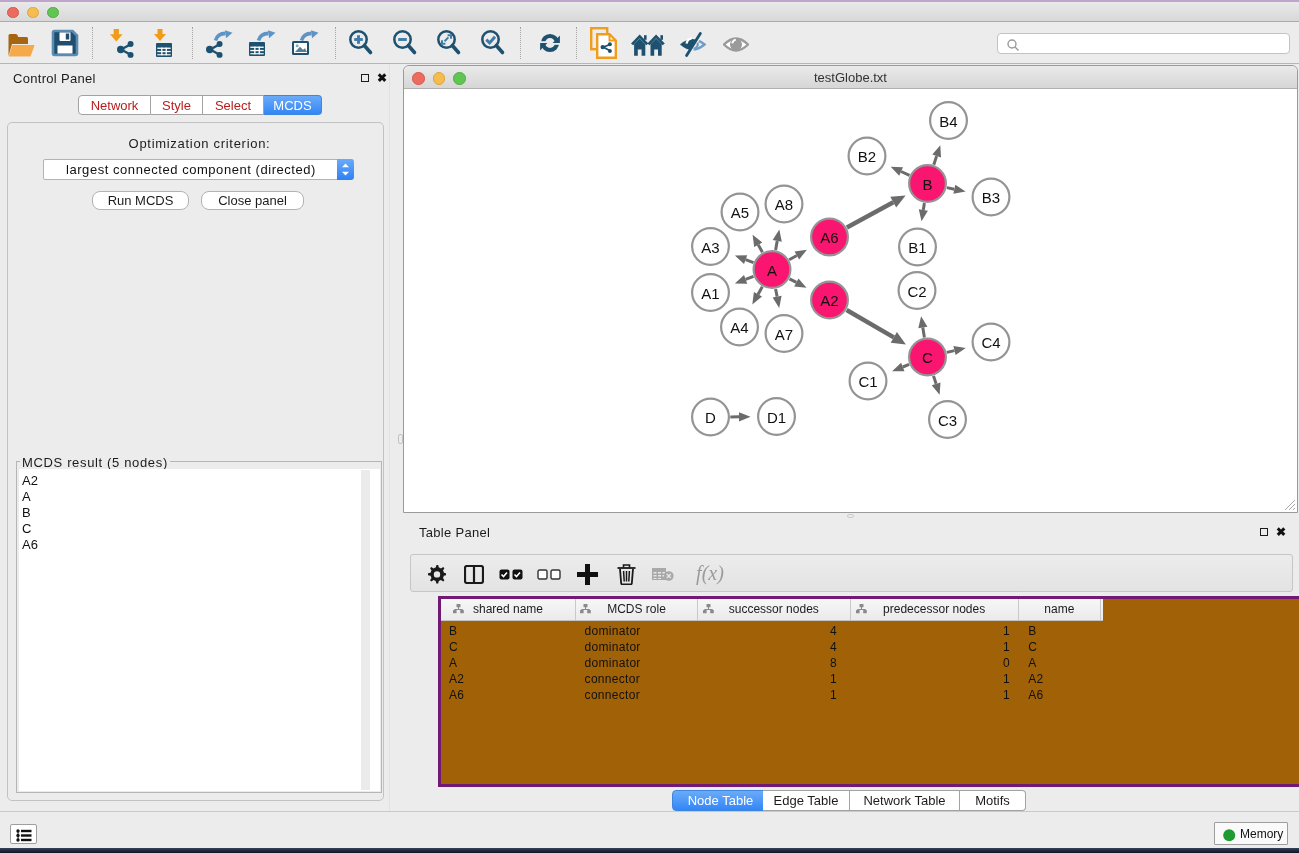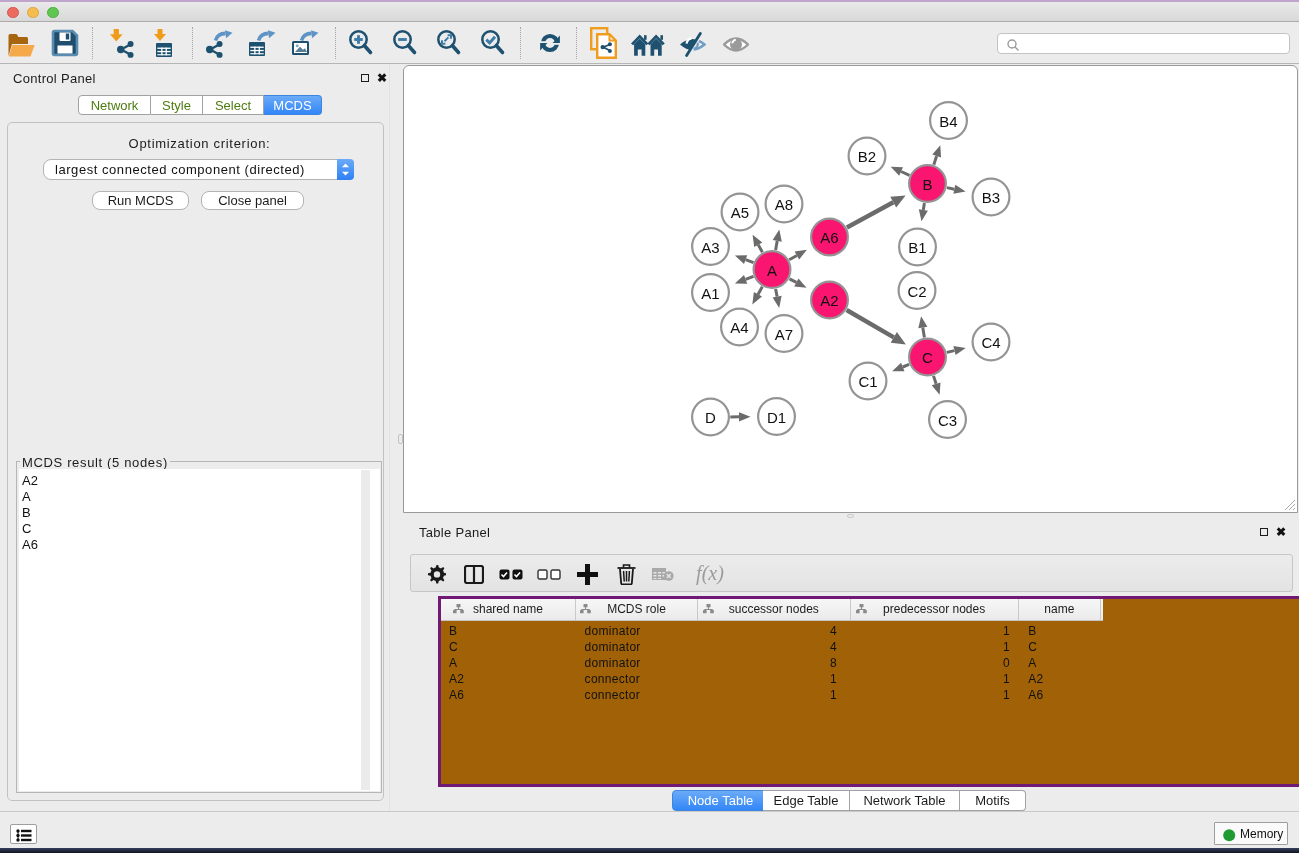--- a/index.html
+++ b/index.html
@@ -12,25 +12,25 @@
 .tl { position:absolute; top:4.5px; width:11.5px; height:11.5px; border-radius:50%; }
 #title { width:100%; text-align:center; top:3.5px; font-size:13px; letter-spacing:0.4px; color:#3c3c3c; }
 #toolbar { left:0; top:23px; width:1299px; height:41px; background:#ececec; border-bottom:1px solid #b6b6b6; }
 .sep { position:absolute; top:4px; height:32px; width:0; border-left:1px dotted #a5a5a5; }
 .tbi { position:absolute; top:5px; }
 #search { left:997px; top:10px; width:293px; height:21px; background:#fff; border:1px solid #c3c3c3; border-radius:4px; }
 
 #cpTitle { left:13px; top:71px; font-size:13px; letter-spacing:0.3px; color:#1c1c1c; }
 .winbtn { position:absolute; font-size:12px; color:#111; }
 #cpTabs { left:78px; top:95px; height:20px; }
-.tab { position:absolute; top:0; height:20px; border:1px solid #a2a2a2; background:#fff; font-size:13px; color:#4d7c0f; text-align:center; line-height:19px; }
+.tab { position:absolute; top:0; height:20px; border:1px solid #a2a2a2; background:#fff; font-size:13px; color:#b91c1c; text-align:center; line-height:19px; }
 .tabsel { background:linear-gradient(#6babf8,#3286f7); color:#fff; border-color:#3d86e0; }
 #cpBox { left:7px; top:122px; width:377px; height:679px; background:#ececec; border:1px solid #c2c2c2; border-radius:5px; }
 #optLabel { left:8px; top:136px; width:383px; text-align:center; font-size:13px; letter-spacing:0.7px; color:#1c1c1c; }
-#dropdown { left:43px; top:159px; width:311px; height:21px; background:#fff; border:1px solid #b3b3b3; border-radius:8px; font-size:13px; letter-spacing:0.55px; color:#111; line-height:19px; padding-left:11px; }
+#dropdown { left:43px; top:159px; width:311px; height:21px; background:#fff; border:1px solid #b3b3b3; border-radius:2px; font-size:13px; letter-spacing:0.55px; color:#111; line-height:19px; padding-left:22px; }
 #ddBtn { right:-1px; top:-1px; width:17px; height:21px; border-radius:0 4px 4px 0; background:linear-gradient(#6babf8,#2f80f5); position:absolute; }
 .btn { position:absolute; height:19px; background:#fff; border:1px solid #b3b3b3; border-radius:8px; font-size:13px; color:#1c1c1c; text-align:center; line-height:17px; }
 #grpBox { left:16px; top:461px; width:366px; height:332px; border:1px solid #b5b5b5; }
 #grpLbl { left:20px; top:455px; font-size:13px; letter-spacing:0.65px; color:#1c1c1c; background:#ececec; padding:0 2px; }
 #mcdsList { left:19px; top:469px; width:361px; height:322px; background:#fff; font-size:13px; color:#111; }
 #mcdsList .li { padding-left:3px; height:16px; line-height:16px; }
 #listScroll { left:342px; top:1px; width:9px; height:320px; background:#ebebeb; position:absolute; }
 
 #netWin { left:403px; top:65px; width:895px; height:448px; background:#fff; border:1px solid #9a9a9a; border-radius:6px 6px 0 0; }
 #netTitlebar { left:0; top:0; width:100%; height:23px; background:linear-gradient(#eaeaea,#d6d6d6); border-bottom:1px solid #b0b0b0; border-radius:6px 6px 0 0; position:absolute; }
@@ -252,20 +252,26 @@
 <div id="mcdsList" class="abs">
   <div class="li" style="margin-top:4px;">A2</div>
     <div class="li">A</div>
     <div class="li">B</div>
     <div class="li">C</div>
     <div class="li">A6</div>
   <div id="listScroll"></div>
 </div>
 
 <div id="netWin" class="abs">
+  <div id="netTitlebar">
+    <div class="ntl" style="left:8px;background:#ed6a5e;border:1px solid #d35850;"></div>
+    <div class="ntl" style="left:28.5px;background:#f5bd4f;border:1px solid #dda63c;"></div>
+    <div class="ntl" style="left:49px;background:#61c554;border:1px solid #4faf43;"></div>
+    <div id="netTitle">testGlobe.txt</div>
+  </div>
   <svg width="895" height="424" viewBox="403 89 895 424" style="position:absolute;left:-1px;top:23px;" font-family="Liberation Sans, sans-serif">
       <line x1="762.4" y1="252.2" x2="758.2" y2="244.8" stroke="#6b6b6b" stroke-width="3.0"></line>
       <polygon points="752.6,234.7 762.3,242.5 754.2,247.0" fill="#6b6b6b"></polygon>
       <line x1="775.6" y1="250.0" x2="777.2" y2="240.9" stroke="#6b6b6b" stroke-width="3.0"></line>
       <polygon points="779.3,229.6 781.8,241.7 772.7,240.1" fill="#6b6b6b"></polygon>
       <line x1="753.5" y1="262.6" x2="745.6" y2="259.6" stroke="#6b6b6b" stroke-width="3.0"></line>
       <polygon points="734.9,255.6 747.2,255.3 744.0,263.9" fill="#6b6b6b"></polygon>
       <line x1="753.5" y1="276.4" x2="745.6" y2="279.4" stroke="#6b6b6b" stroke-width="3.0"></line>
       <polygon points="734.9,283.4 744.0,275.1 747.2,283.7" fill="#6b6b6b"></polygon>
       <line x1="762.3" y1="286.7" x2="758.0" y2="294.4" stroke="#6b6b6b" stroke-width="3.0"></line>

